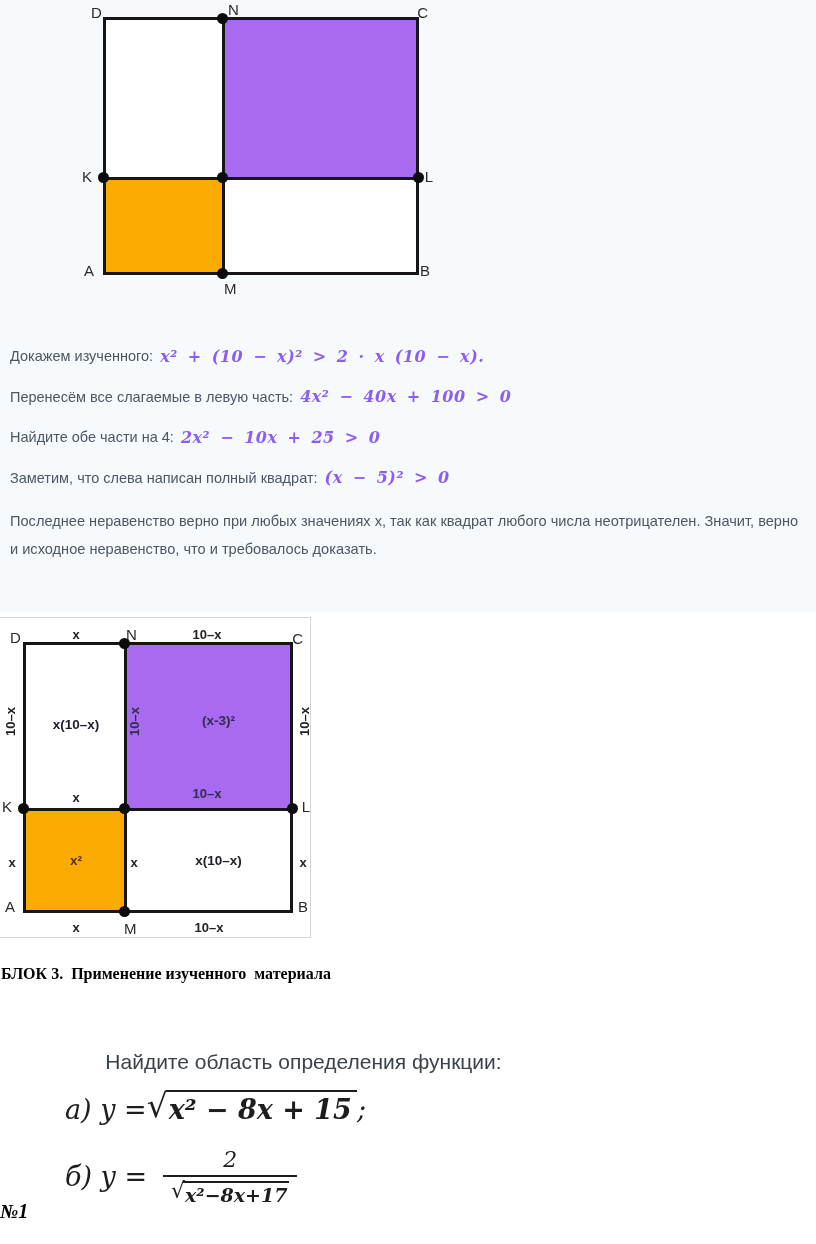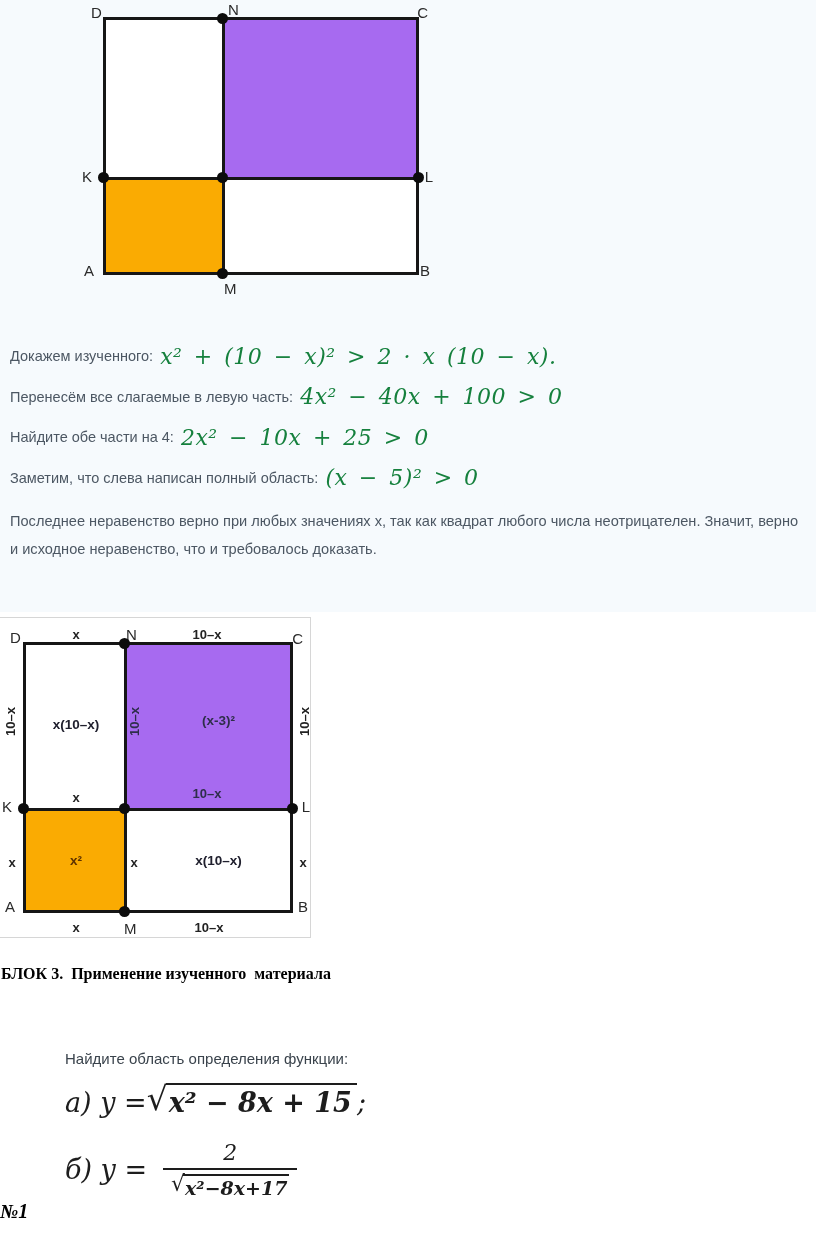--- a/index.html
+++ b/index.html
@@ -35,33 +35,33 @@
   .fig2 .orange{left:0;top:166px;width:98px;height:99px;}
   .fig2 .vline{left:98px;}
   .fig2 .hline{top:163px;}
   .on-purple{color:#2e2e4a;}
   .on-orange{color:#5e3200;}
 
   
   .proof{position:absolute;left:10px;top:336px;width:796px;color:#4c5763;}
   .proof-line{height:40.5px;display:flex;align-items:center;gap:7px;}
   .proof-label{font-size:14.5px;color:#4c5763;}
-  .proof-formula{font-family:"DejaVu Serif",serif;font-style:italic;font-size:22px;color:#15803d;
-                 letter-spacing:.5px;word-spacing:4px;}
+  .proof-formula{font-family:"DejaVu Serif",serif;font-style:italic;font-size:16px;color:#8b5cf6;
+                 letter-spacing:.5px;word-spacing:4px;font-weight:bold;}
   .proof-conclusion{margin-top:9px;font-size:14.6px;line-height:28px;color:#4c5763;max-width:792px;}
 
   
   .block3-title{position:absolute;left:1px;top:952px;font-family:"Liberation Serif",serif;
                 font-weight:bold;font-size:16px;color:#000;white-space:pre-wrap;}
   .block3-subtitle{position:absolute;left:1px;top:988px;font-family:"Liberation Serif",serif;
                 font-weight:bold;font-style:italic;font-size:18px;color:#000;white-space:pre-wrap;}
 
   
   .problem{position:absolute;left:55px;top:1042px;width:480px;}
-  .problem-title{font-size:15px;color:#3a434c;margin:8px 0 14px 10px;}
+  .problem-title{font-size:21px;color:#3a434c;margin:8px 0 14px 17px;text-align:center;}
   .math{font-family:"DejaVu Serif",serif;font-style:italic;color:#1d1d1d;}
   .item-a{display:flex;align-items:flex-end;font-size:27px;margin:16px 0 0 10px;}
   .item-b{display:flex;align-items:center;font-size:27px;margin:22px 0 0 10px;}
   .sqrt{display:inline-flex;align-items:flex-start;}
   .radical{font-style:normal;font-size:1.22em;line-height:.95;margin-right:-2px;}
   .radicand{border-top:2.5px solid #1d1d1d;padding:2px 5px 0 3px;font-weight:bold;}
   .frac{display:inline-flex;flex-direction:column;align-items:center;margin-left:16px;}
   .frac .num{font-size:22px;line-height:1.15;padding:0 4px 3px;}
   .frac .den{border-top:2px solid #1d1d1d;padding:4px 8px 0;font-size:19px;display:inline-flex;align-items:flex-start;}
   .frac .den .radical{font-size:1.15em;}
@@ -106,21 +106,21 @@
       </div>
       <div class="proof-line">
         <span class="proof-label">Перенесём все слагаемые в левую часть:</span>
         <span class="proof-formula">4x² − 40x + 100 &gt; 0</span>
       </div>
       <div class="proof-line">
         <span class="proof-label">Найдите обе части на 4:</span>
         <span class="proof-formula">2x² − 10x + 25 &gt; 0</span>
       </div>
       <div class="proof-line">
-        <span class="proof-label">Заметим, что слева написан полный область:</span>
+        <span class="proof-label">Заметим, что слева написан полный квадрат:</span>
         <span class="proof-formula">(x − 5)² &gt; 0</span>
       </div>
       <p class="proof-conclusion">Последнее неравенство верно при любых значениях x, так как квадрат любого числа неотрицателен. Значит, верно и исходное неравенство, что и требовалось доказать.</p>
     </div>
   </section>
 
   <div class="fig2-frame">
     <div class="fig-square fig2">
       <div class="fill purple" style="background:#a76af0"></div>
       <div class="fill orange" style="background:#faab02"></div>

